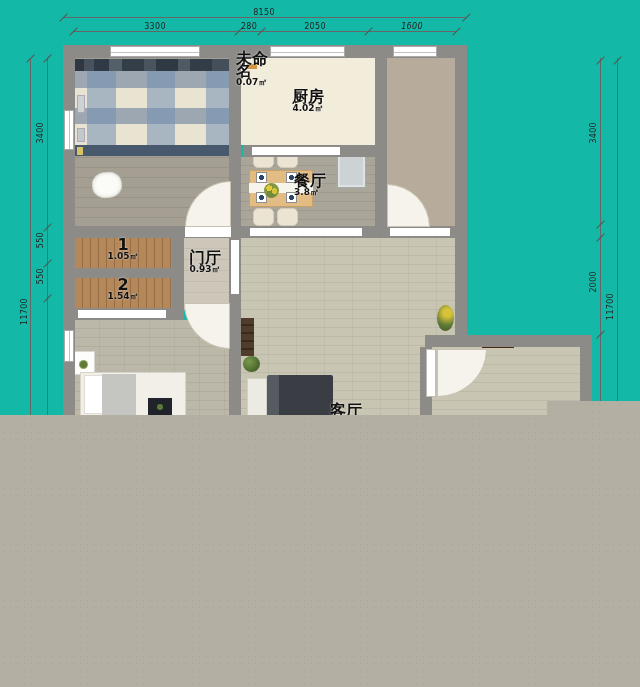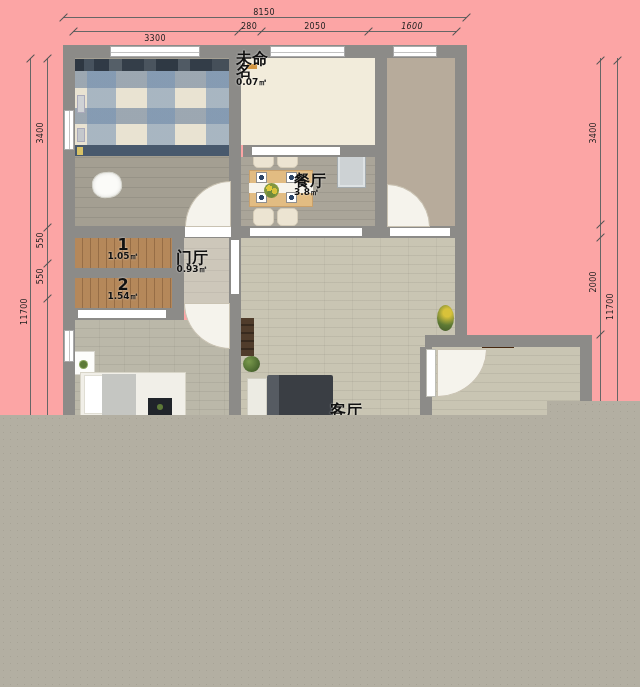--- a/index.html
+++ b/index.html
@@ -1,35 +1,35 @@
 <!DOCTYPE html>
 <html><head>
 <meta charset="utf-8">
 <style>
   html,body{margin:0;padding:0;background:#fff;}
   body{width:640px;height:687px;overflow:hidden;font-family:"DejaVu Sans","Liberation Sans",sans-serif;}
-  .canvas{position:relative;width:640px;height:687px;background:#fca5a5;}
+  .canvas{position:relative;width:640px;height:687px;background:#14b8a6;}
   
   .dline{position:absolute;background:#666;z-index:1;}
   .tick{position:absolute;width:11px;height:1px;background:#555;transform:rotate(-45deg);}
   .dtxt{position:absolute;font-size:8px;color:#222;text-align:center;z-index:1;letter-spacing:.3px;}
   .vtxt{position:absolute;font-size:8px;color:#222;writing-mode:vertical-rl;transform:rotate(180deg);z-index:1;letter-spacing:.3px;}
   #dl-top-outer{left:63px;top:17px;width:403px;height:1px;}
   #dl-top-inner{left:73px;top:31px;width:383px;height:1px;}
   #dl-left-outer{left:30px;top:58px;width:1px;height:359px;}
   #dl-left-inner{left:47px;top:58px;width:1px;height:359px;}
   #dl-right-outer{left:617px;top:58px;width:1px;height:343px;}
   #dl-right-inner{left:600px;top:58px;width:1px;height:343px;}
   #dl-top-outer .tick{top:-0.5px}.to1{left:-5px}.to2{left:398px}
   #dl-top-inner .tick{top:-0.5px}.ti1{left:-5px}.ti2{left:160px}.ti3{left:183px}.ti4{left:290px}.ti5{left:378px}
   #dl-left-outer .tick,#dl-left-inner .tick,#dl-right-outer .tick,#dl-right-inner .tick{left:-5px}
   .lv1{top:0}.lv2{top:169px}.lv3{top:205px}.lv4{top:240px}
   .rv1{top:2px}.rv2{top:166px}.rv3{top:179px}.rv4{top:276px}
   #lbl-8150{left:238px;top:8px;width:52px;}
-  #lbl-3300{left:128px;top:22px;width:54px;margin-top:12px;}
+  #lbl-3300{left:128px;top:22px;width:54px;}
   #lbl-280{left:232px;top:22px;width:34px;}
   #lbl-2050{left:288px;top:22px;width:54px;}
   #lbl-1600{left:386px;top:22px;width:52px;font-style:italic;}
   #lbl-l11700{left:20px;top:298px;}
   #lbl-l3400{left:36px;top:122px;}
   #lbl-l550a{left:36px;top:232px;}
   #lbl-l550b{left:36px;top:268px;}
   #lbl-r3400{left:589px;top:122px;}
   #lbl-r2000{left:589px;top:271px;}
   #lbl-r11700{left:606px;top:293px;}
@@ -138,21 +138,21 @@
   .rname{font-size:16px;font-weight:bold;line-height:12px;}
   .rarea{font-size:9px;font-weight:bold;line-height:11px;}
   #lab-bedroom{left:95px;top:131px;width:116px;}
   #lab-unnamed{left:236px;top:53px;width:44px;text-align:left;}
   #lab-unnamed .rname,#lab-unnamed .rarea{font-weight:bold;}
   #lab-kitchen{left:258px;top:91px;width:100px;}
   #lab-bathroom{left:381px;top:131px;width:80px;}
   #lab-dining{left:294px;top:175px;width:50px;text-align:left;}
   #lab-closet1{left:85px;top:239px;width:76px;}
   #lab-closet2{left:85px;top:279px;width:76px;}
-  #lab-hall{left:166px;top:252px;width:52px;}
+  #lab-hall{left:179px;top:252px;width:52px;}
   #lab-living{left:326px;top:405px;width:40px;}
   #mark-unnamed{position:absolute;left:247px;top:64px;width:10px;height:5px;background:#d2953f;z-index:6;}
   
   .overlay{position:absolute;background:#b3afa2;z-index:20;
     background-image:radial-gradient(#a7a396 0.7px,transparent 0.8px);background-size:7px 7px;}
   #ov-a{left:0;top:415px;width:547px;height:272px;}
   #ov-b{left:547px;top:401px;width:93px;height:286px;}
 </style>
 </head>
 <body>
@@ -275,20 +275,24 @@
   <div class="furn" id="pillow-bl"></div>
   <div class="furn" id="blanket-bl"></div>
   <div class="furn" id="tv-bl"></div>
   <div class="furn" id="shelf-ext"></div>
   <div id="mark-unnamed"></div>
 
   <div class="rlabel" id="lab-unnamed">
     <div class="rname">未命名</div>
     <div class="rarea">0.07㎡</div>
   </div>
+  <div class="rlabel" id="lab-kitchen">
+    <div class="rname">厨房</div>
+    <div class="rarea">4.02㎡</div>
+  </div>
   <div class="rlabel" id="lab-dining">
     <div class="rname">餐厅</div>
     <div class="rarea">3.8㎡</div>
   </div>
   <div class="rlabel" id="lab-closet1">
     <div class="rname">1</div>
     <div class="rarea">1.05㎡</div>
   </div>
   <div class="rlabel" id="lab-closet2">
     <div class="rname">2</div>

